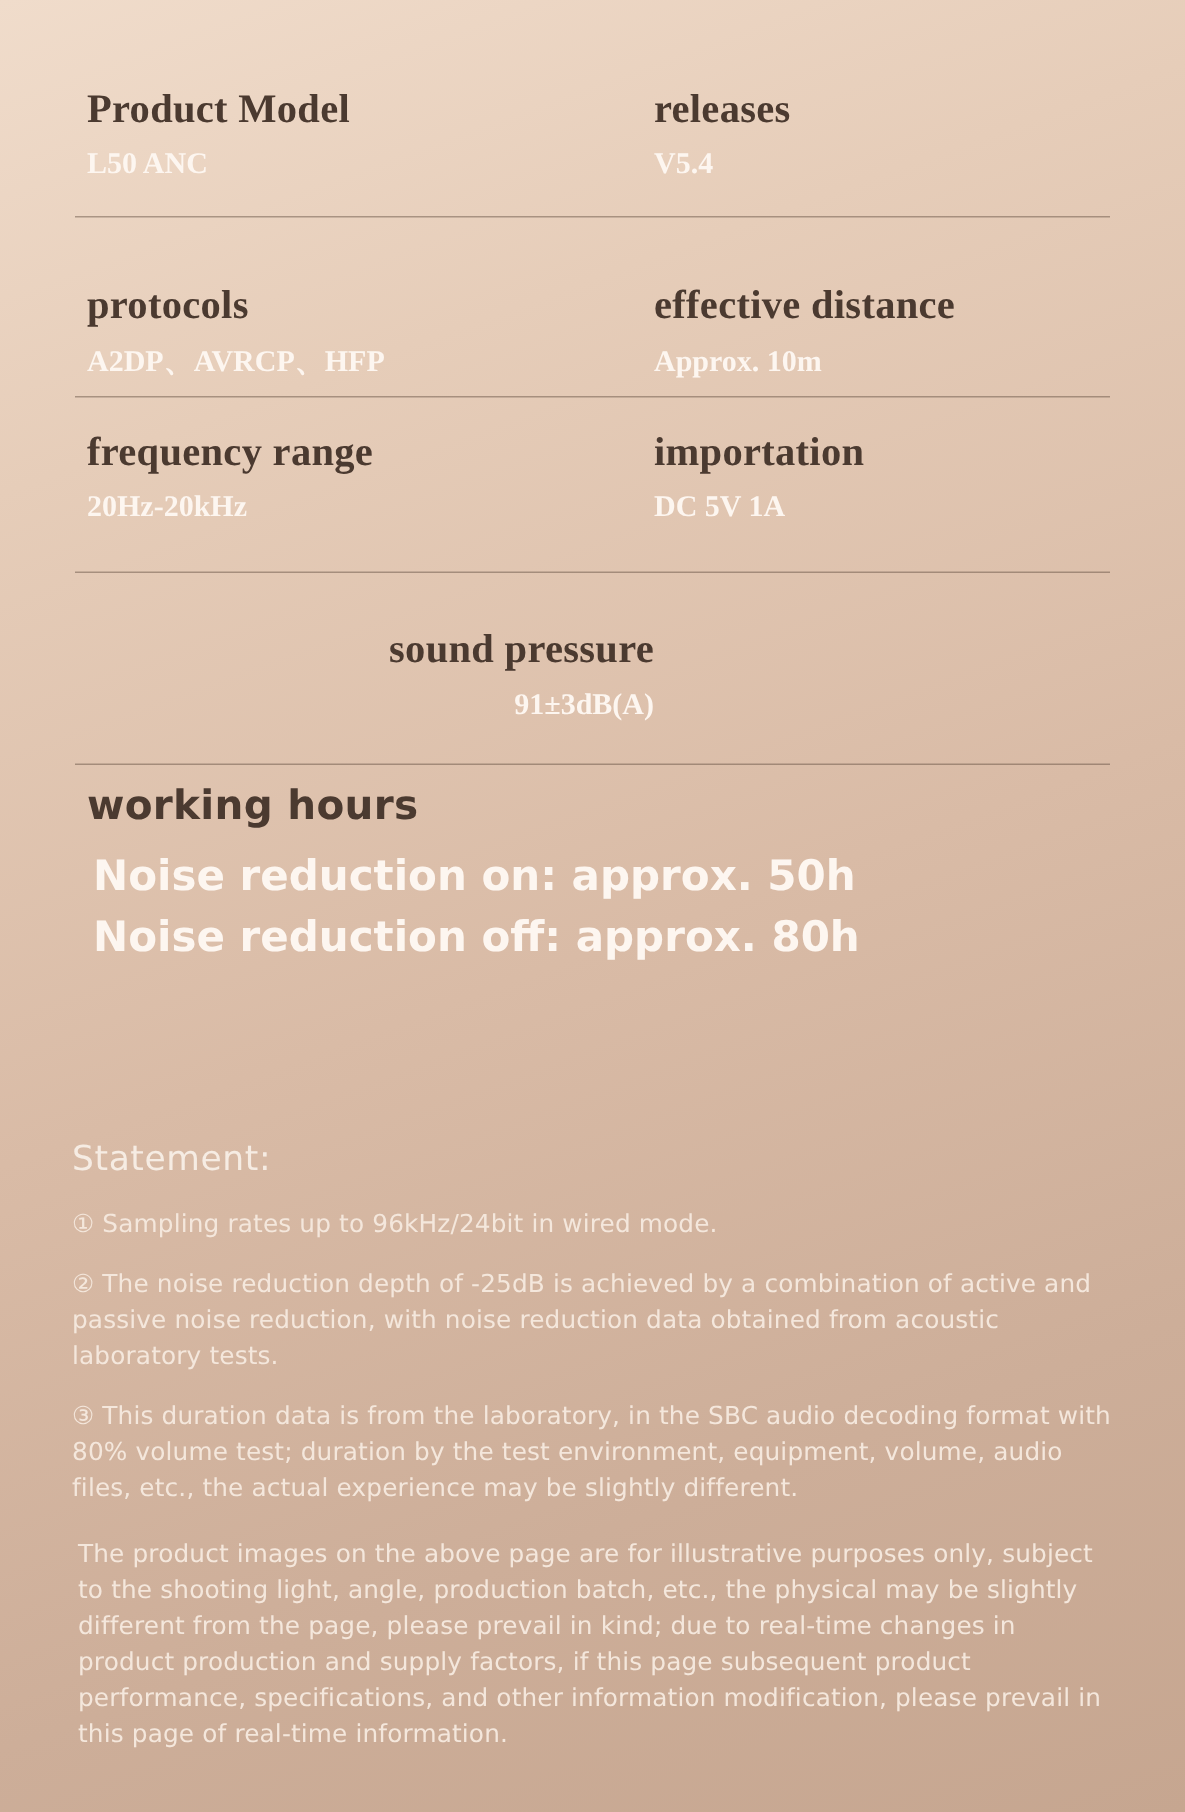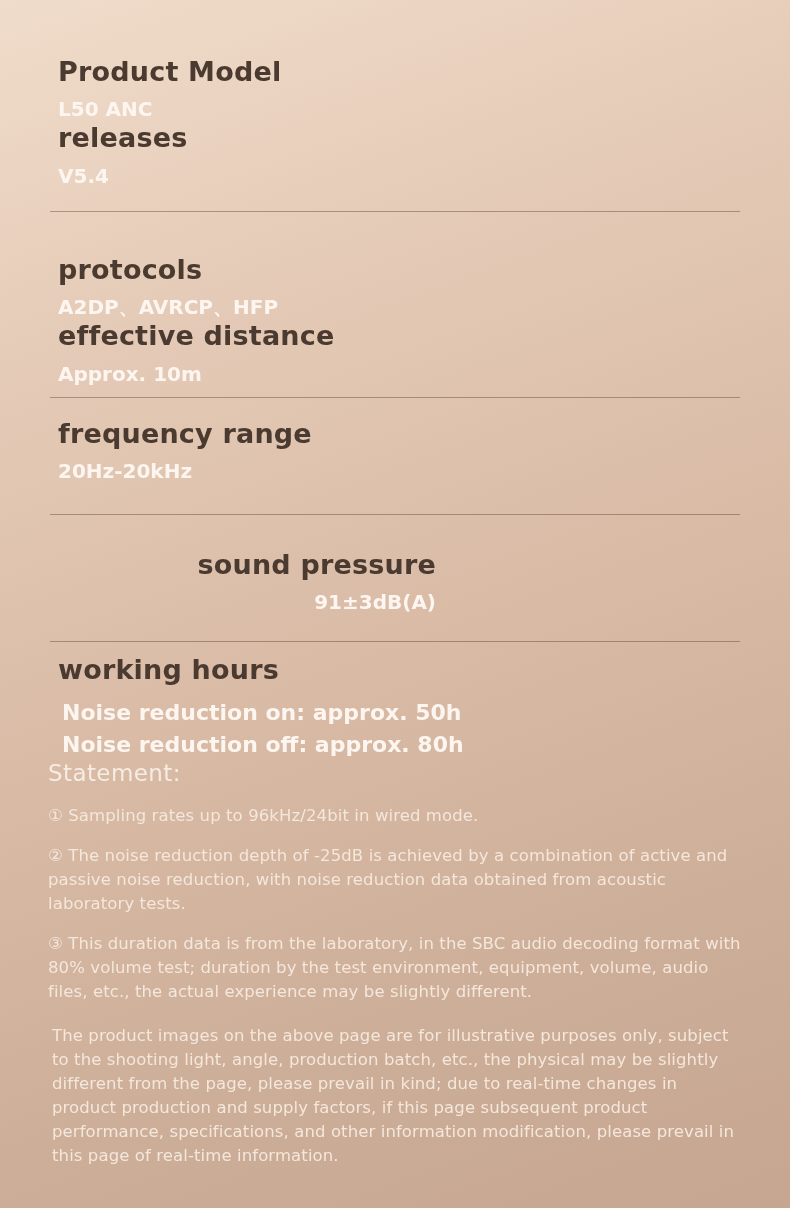--- a/index.html
+++ b/index.html
@@ -27,21 +27,22 @@
     top: 40px;
     width: 790px;
   }
   .spec-row {
     position: relative;
     padding: 0 44px 0 58px;
     box-sizing: border-box;
   }
   .spec-grid {
     display: flex;
-    flex-direction: column;
+    flex-direction: row;
+    font-family: Liberation Serif, serif;
   }
   .spec-cell {
     box-sizing: border-box;
   }
   .spec-cell.left  { width: 378px; }
   .spec-cell.right { flex: 1; }
   .spec-title {
     font-size: 27px;
     font-weight: 700;
     color: #4b3a30;
@@ -64,21 +65,21 @@
   }
 
   
   .r1 { padding-top: 16px; padding-bottom: 22px; }
   .r2 { padding-top: 42px; padding-bottom: 10px; }
   .r3 { padding-top: 20px; padding-bottom: 30px; }
   .r4 { padding-top: 34px; padding-bottom: 26px; text-align: right; }
   .r5 { padding-top: 12px; padding-bottom: 26px; }
 
   .multi-value {
-    font-size: 22px;
+    font-size: 28px;
     font-weight: 600;
     color: #fdf6f0;
     line-height: 1.45;
     margin-top: 10px;
     padding-left: 4px;
   }
 
   
   .statement {
     position: absolute;
@@ -147,20 +148,24 @@
       </div>
     </div>
     <div class="divider"></div>
 
     <div class="spec-row r3">
       <div class="spec-grid">
         <div class="spec-cell left">
           <div class="spec-title">frequency range</div>
           <div class="spec-value">20Hz-20kHz</div>
         </div>
+        <div class="spec-cell right">
+          <div class="spec-title">importation</div>
+          <div class="spec-value">DC 5V 1A</div>
+        </div>
       </div>
     </div>
     <div class="divider"></div>
 
     <div class="spec-row r4">
       <div class="spec-grid">
         <div class="spec-cell left">
           <div class="spec-title">sound pressure</div>
           <div class="spec-value">91±3dB(A)</div>
         </div>

